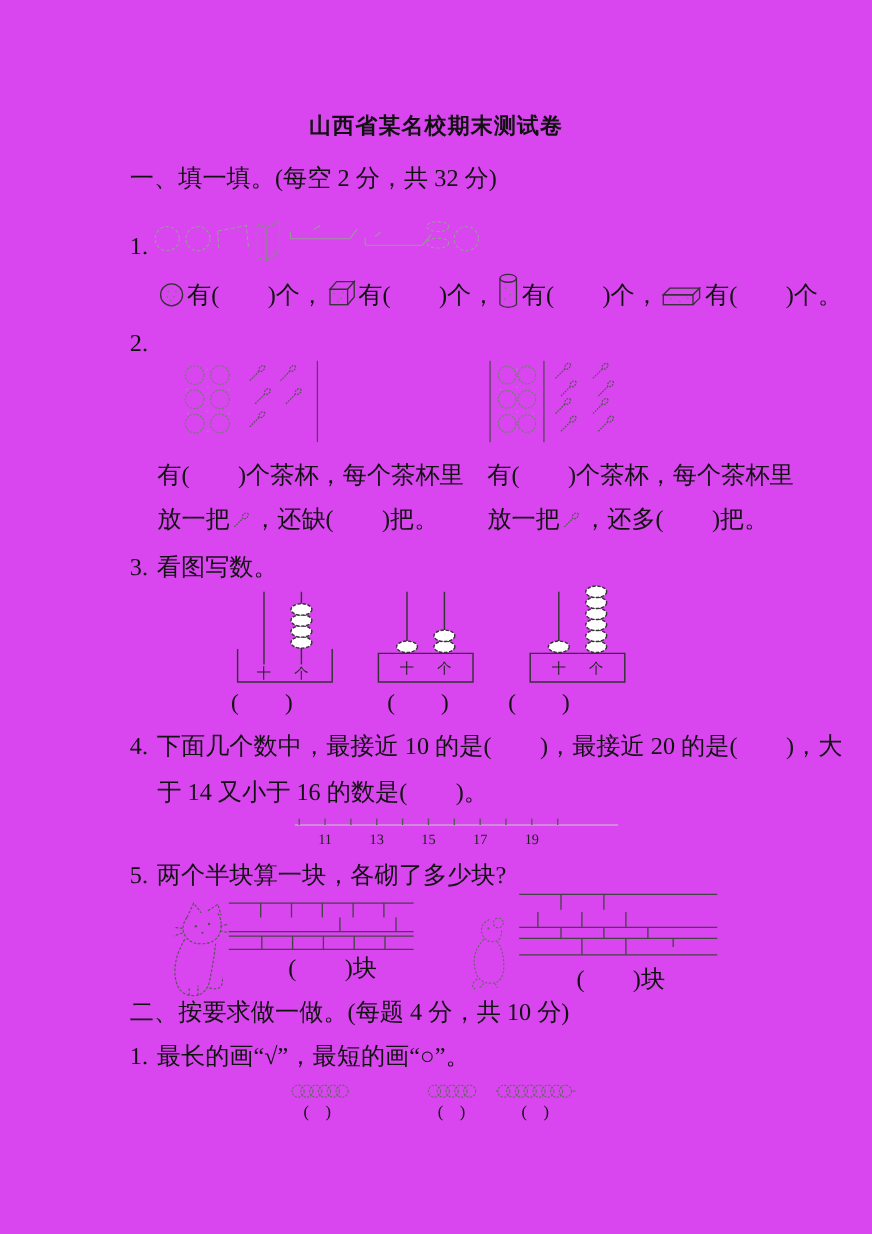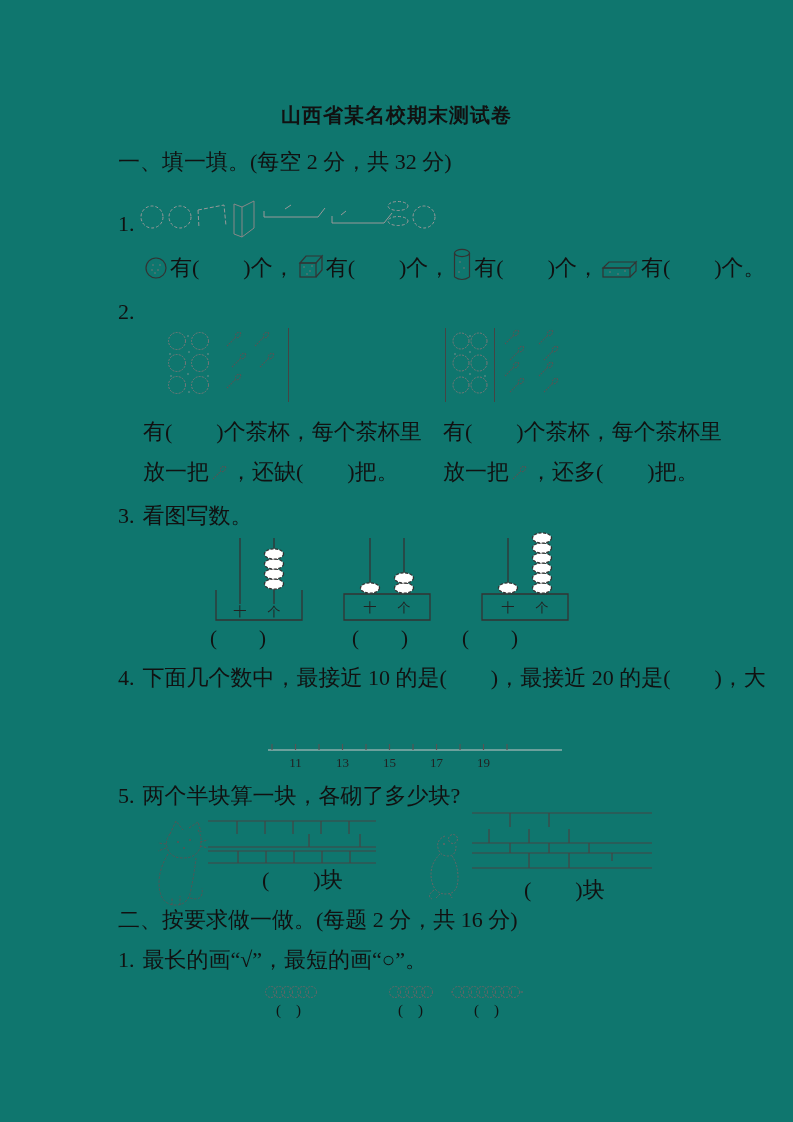--- a/index.html
+++ b/index.html
@@ -1,16 +1,16 @@
 <!DOCTYPE html>
 <html><head>
 <meta charset="utf-8">
 <style>
   html,body{margin:0;padding:0;background:#fff;}
-  .page{position:relative;width:793px;height:1122px;background:#0f766e;overflow:hidden;
+  .page{position:relative;width:793px;height:1122px;background:#d946ef;overflow:hidden;
         font-family:"Liberation Serif","DejaVu Serif",serif;color:#111;}
   .t{position:absolute;font-size:22px;line-height:1.25;white-space:nowrap;}
   .title{left:0;right:0;text-align:center;font-weight:bold;font-size:20px;letter-spacing:1px;}
   .num{display:inline-block;margin-right:8px;}
   svg.fig{position:absolute;overflow:visible;}
   svg.fig *{vector-effect:non-scaling-stroke;}
   svg text{font-family:"Liberation Serif","DejaVu Serif",serif;fill:#222;}
   .inline-icon{display:inline-block;vertical-align:-5px;margin:0 2px;}
   .vline{position:absolute;width:0;border-left:1.4px solid #444;}
   .blank{position:absolute;font-size:21px;white-space:nowrap;}
@@ -233,20 +233,21 @@
       <ellipse cx="74" cy="6" rx="9.5" ry="5.2" fill="#fff" stroke="#333" stroke-width="1.3" stroke-dasharray="3 1.5"></ellipse>
     </svg>
 
   <div class="blank" style="left:210px;top:624px;">(　　)</div>
   <div class="blank" style="left:352px;top:624px;">(　　)</div>
   <div class="blank" style="left:462px;top:624px;">(　　)</div>
 
   <div class="t" style="left:118px;top:664px;">
     <span class="num">4.</span><span>下面几个数中，最接近 10 的是(　　)，最接近 20 的是(　　)，大</span>
   </div>
+  <div class="t" style="left:143px;top:706px;">于 14 又小于 16 的数是(　　)。</div>
 
   <svg class="fig" style="left:266px;top:740px;" width="300" height="32" id="numberline">
       <line x1="2" y1="10" x2="296" y2="10" stroke="#c9c9c9" stroke-width="1"></line>
       <line x1="6" y1="4" x2="6" y2="10" stroke="#555" stroke-width="1.2"></line>
       <line x1="29.5" y1="4" x2="29.5" y2="10" stroke="#555" stroke-width="1.2"></line>
       <line x1="53" y1="4" x2="53" y2="10" stroke="#555" stroke-width="1.2"></line>
       <line x1="76.5" y1="4" x2="76.5" y2="10" stroke="#555" stroke-width="1.2"></line>
       <line x1="100" y1="4" x2="100" y2="10" stroke="#555" stroke-width="1.2"></line>
       <line x1="123.5" y1="4" x2="123.5" y2="10" stroke="#555" stroke-width="1.2"></line>
       <line x1="147" y1="4" x2="147" y2="10" stroke="#555" stroke-width="1.2"></line>
@@ -302,21 +303,21 @@
     <path d="M38,3 v14 M77,3 v14"></path>
     <path d="M17,19 v14 M57,19 v14 M97,19 v14"></path>
     <line x1="0" y1="33" x2="180" y2="33"></line>
     <path d="M38,33 v10 M77,33 v10 M117,33 v10"></path>
     <line x1="0" y1="43" x2="180" y2="43"></line>
     <path d="M57,43 v15 M97,43 v15 M140,43 v8"></path>
     <line x1="0" y1="58" x2="180" y2="58"></line>
   </svg>
   <div class="t" style="left:524px;top:876px;">(　　)块</div>
 
-  <div class="t" style="left:118px;top:906px;">二、按要求做一做。(每题 2 分，共 16 分)</div>
+  <div class="t" style="left:118px;top:906px;">二、按要求做一做。(每题 4 分，共 10 分)</div>
 
   <div class="t" style="left:118px;top:946px;">
     <span class="num">1.</span><span>最长的画“√”，最短的画“○”。</span>
   </div>
 
   <svg class="fig" style="left:264px;top:984px;" width="58" height="16">
       <circle cx="7" cy="8" r="5.5" fill="none" stroke="#666" stroke-width="1" stroke-dasharray="2 1.2"></circle>
       <circle cx="15" cy="8" r="5.5" fill="none" stroke="#666" stroke-width="1" stroke-dasharray="2 1.2"></circle>
       <circle cx="23" cy="8" r="5.5" fill="none" stroke="#666" stroke-width="1" stroke-dasharray="2 1.2"></circle>
       <circle cx="31" cy="8" r="5.5" fill="none" stroke="#666" stroke-width="1" stroke-dasharray="2 1.2"></circle>

